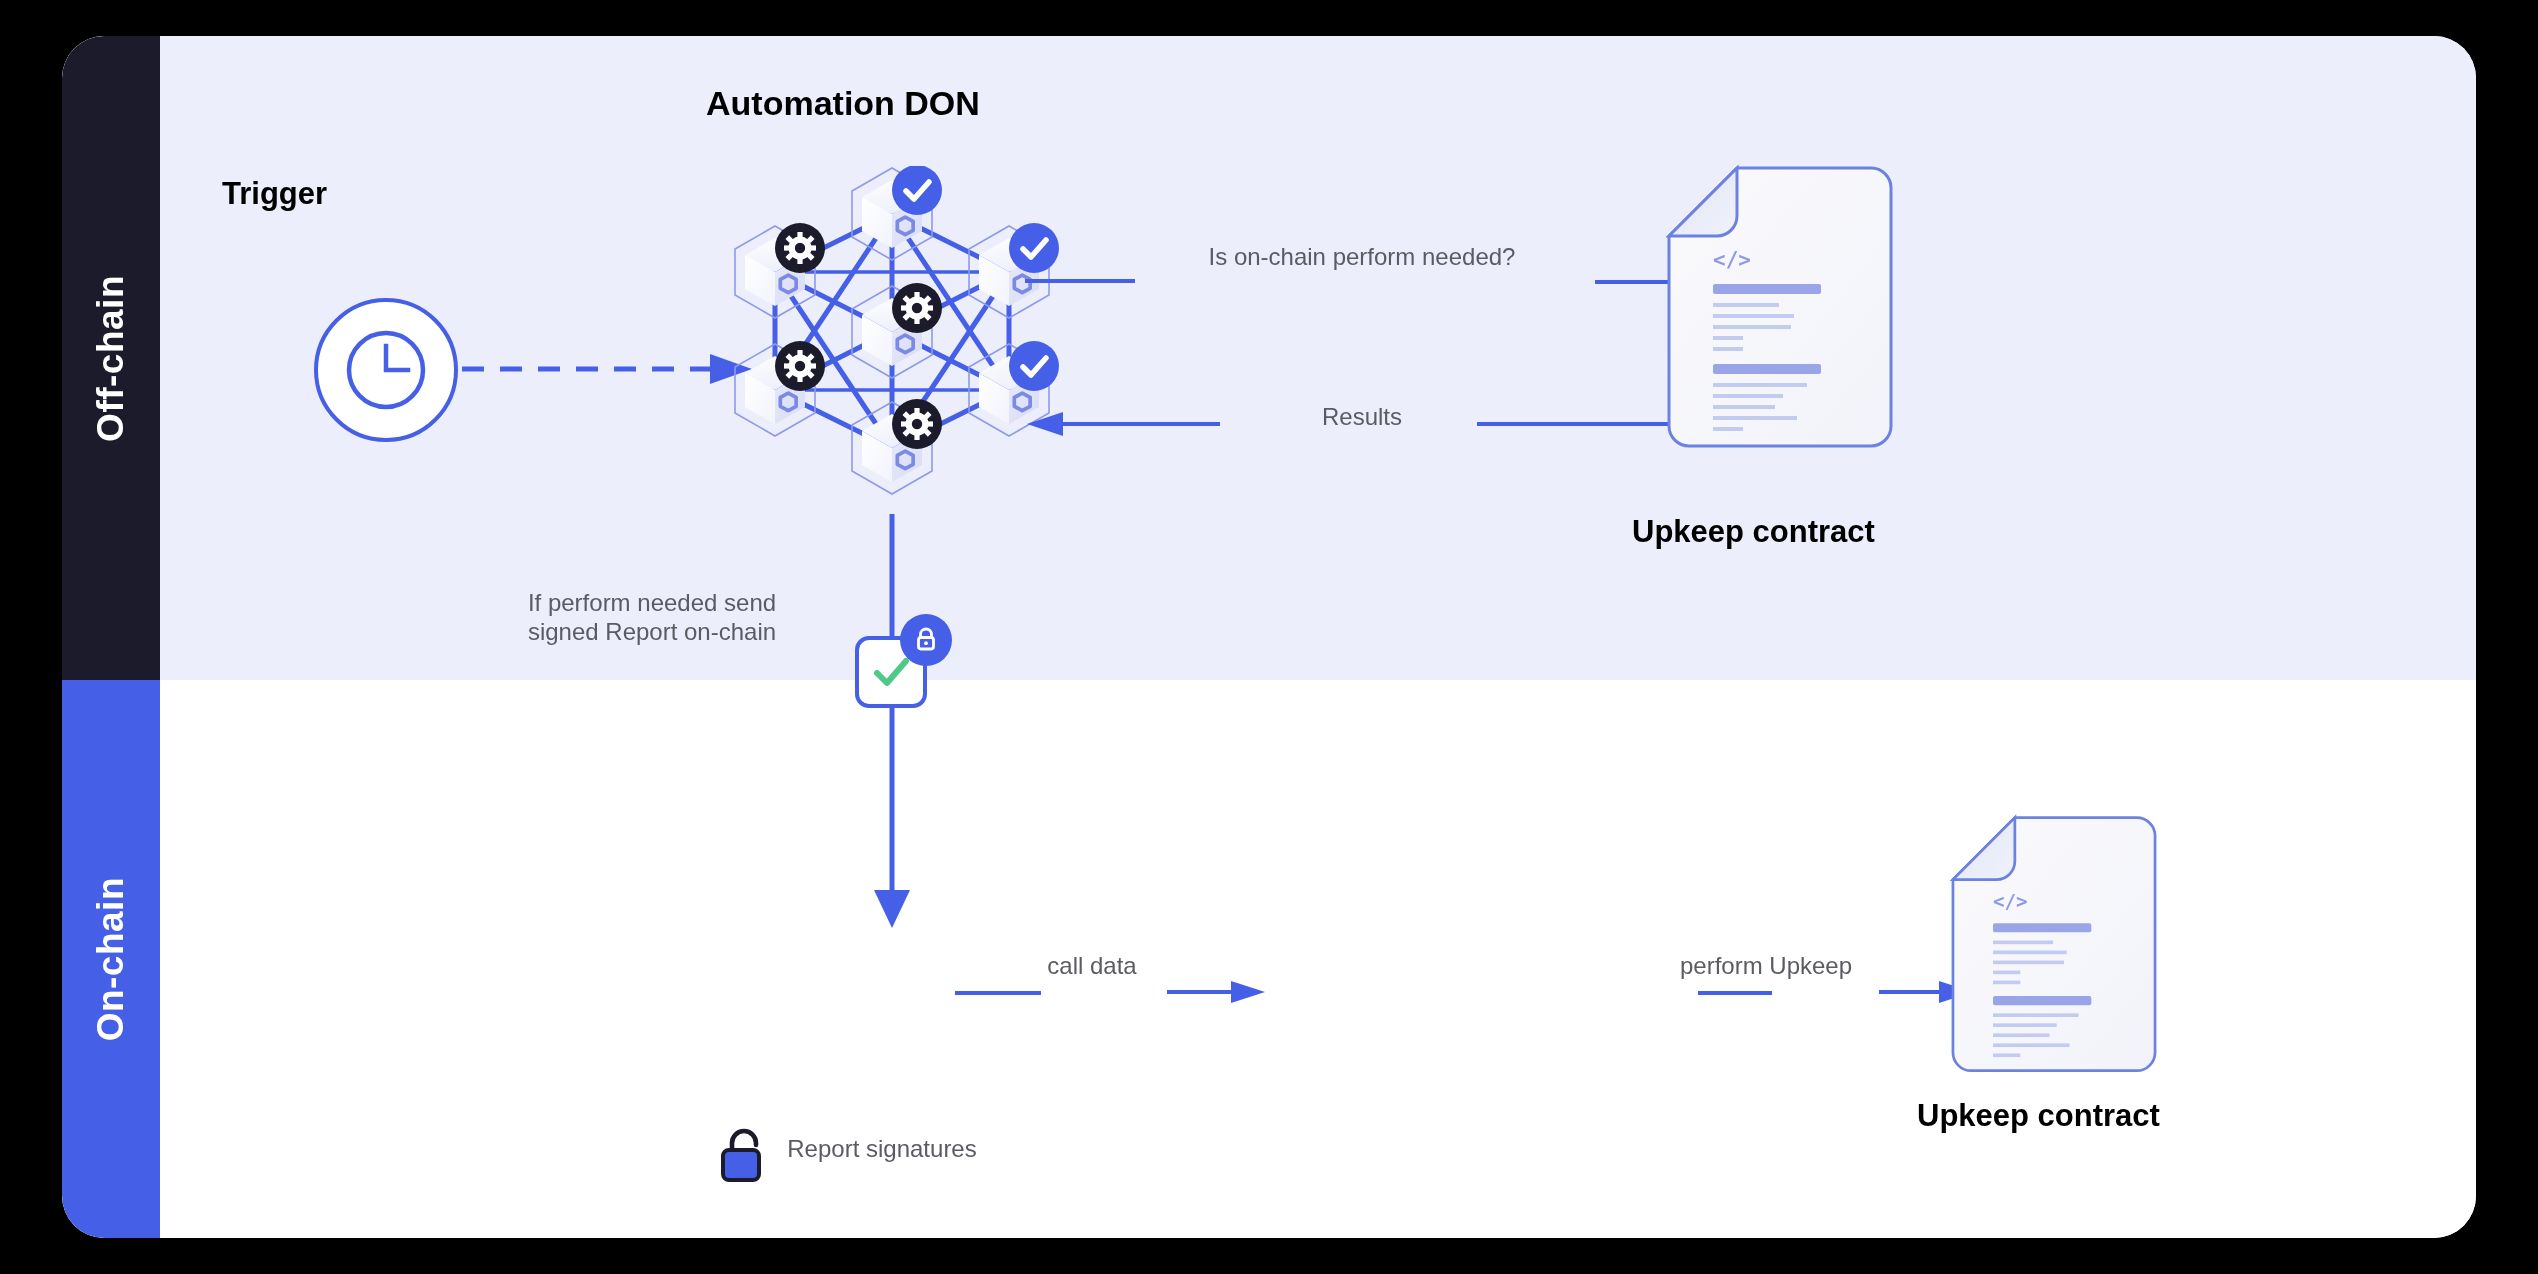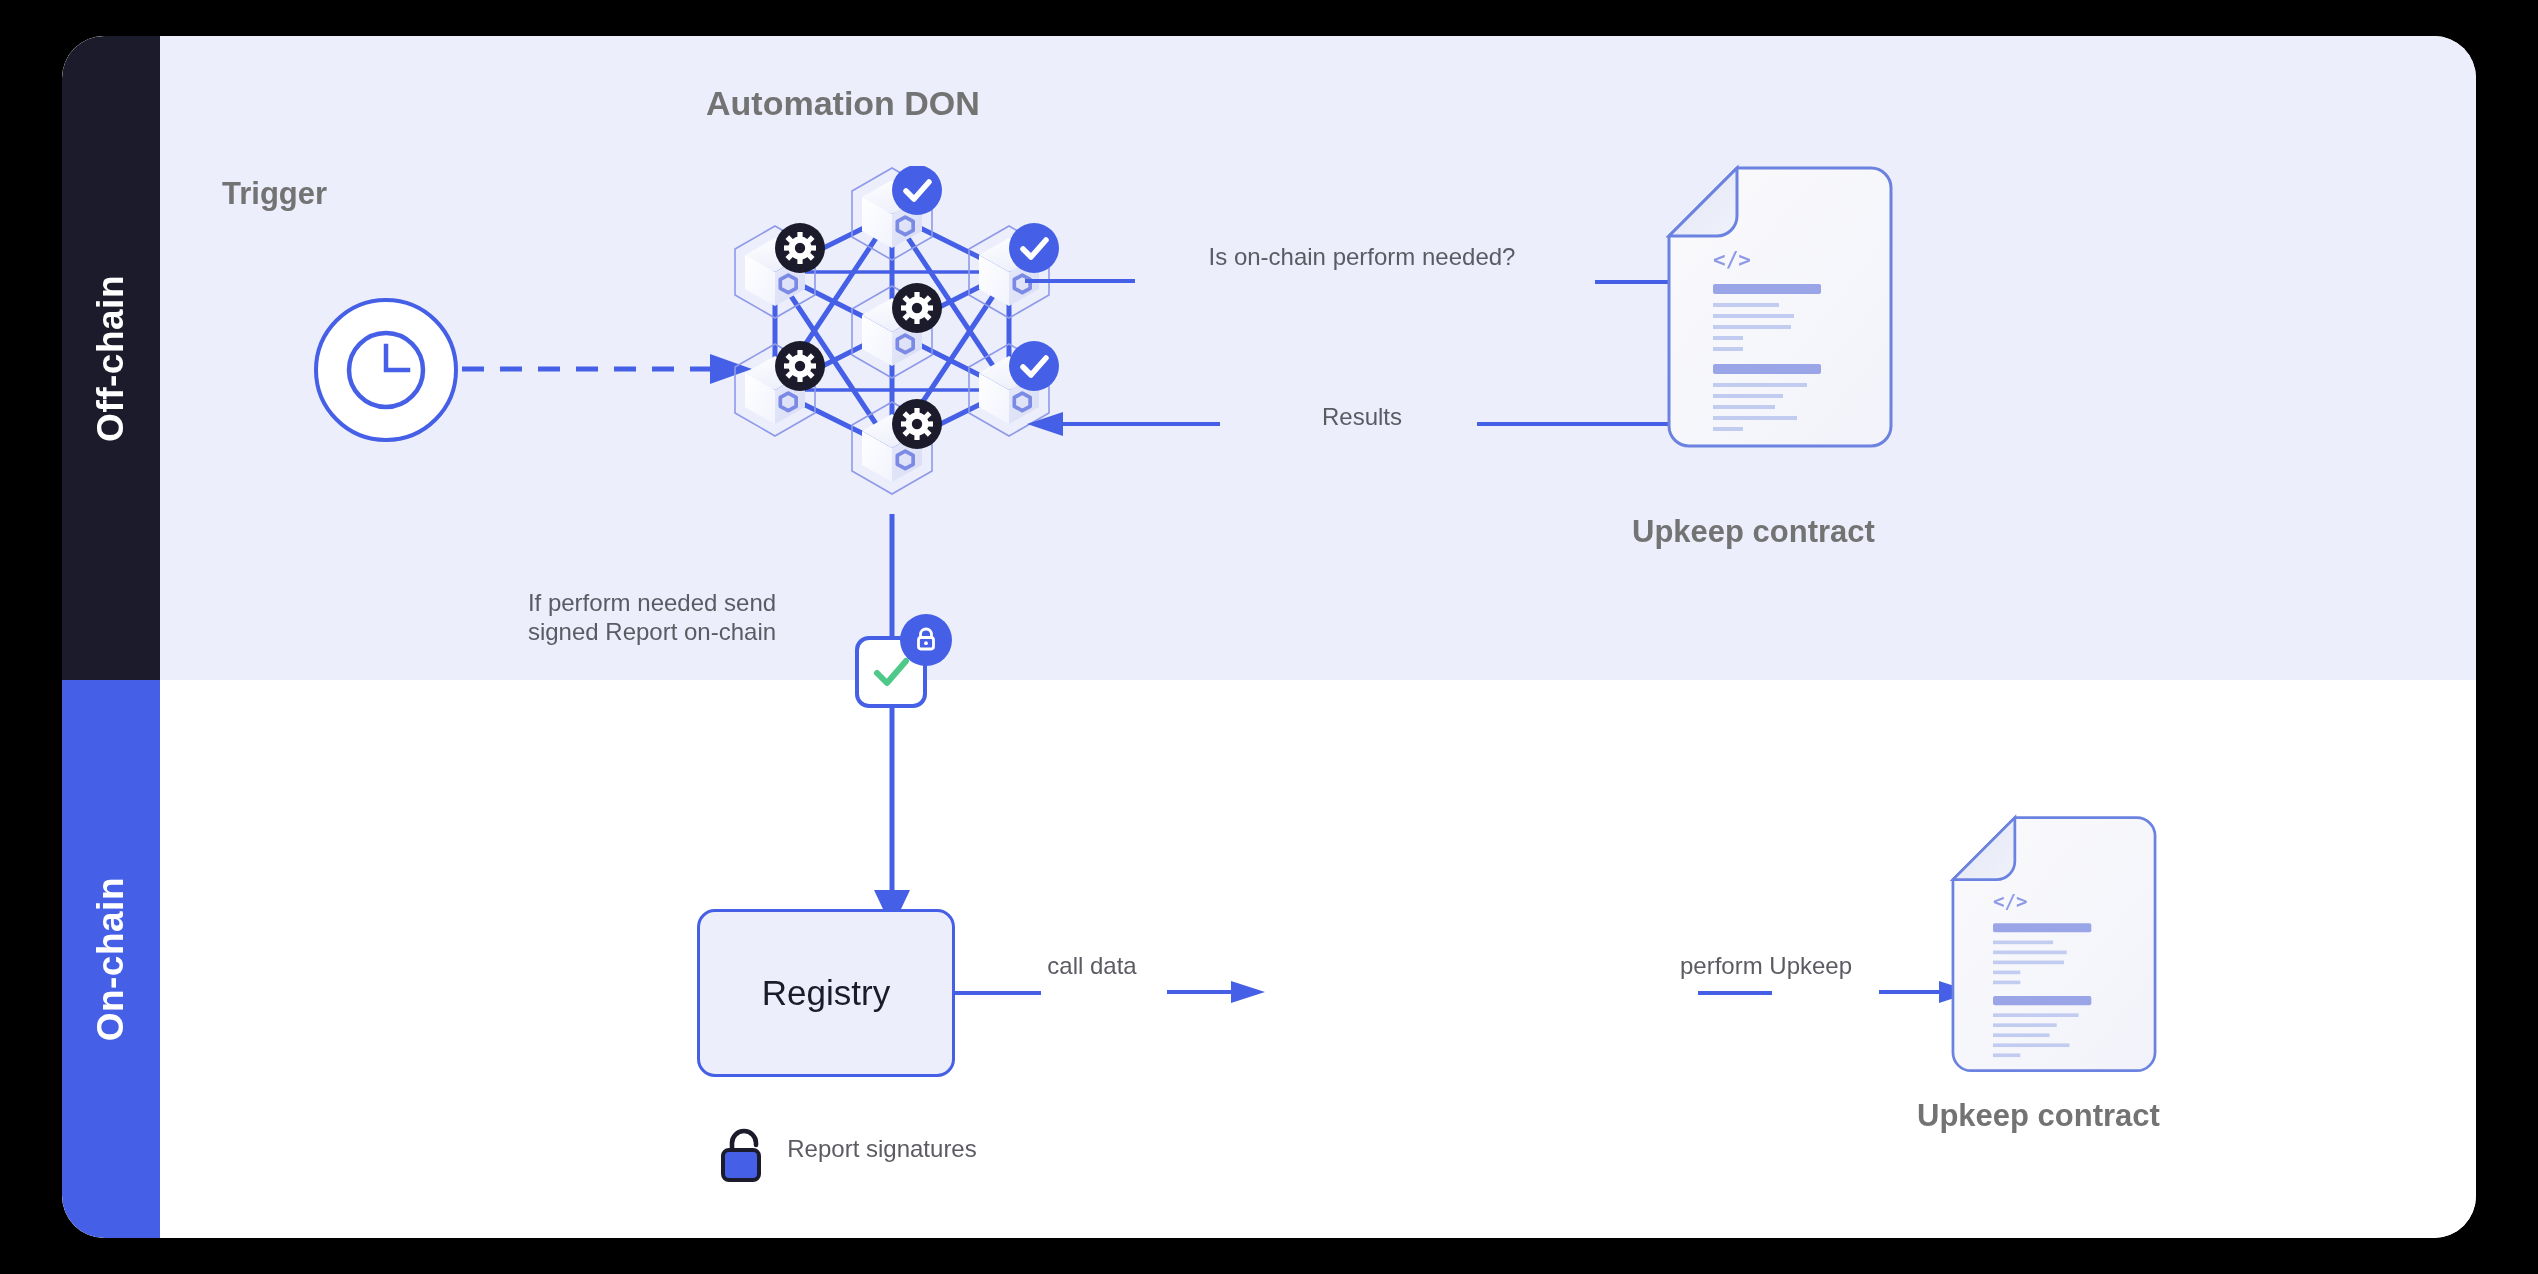--- a/index.html
+++ b/index.html
@@ -57,21 +57,21 @@
   .onchain-bg{
     position:absolute;
     left:98px; top:644px;
     width:2316px; height:558px;
     background:#ffffff;
   }
 
   
   .hdr{
     position:absolute;
-    color:#737373;
+    color:#000000;
     font-size:31px;
     font-weight:bold;
     white-space:nowrap;
   }
   .lbl{
     position:absolute;
     color:#5b5b63;
     font-size:24px;
     line-height:1.22;
     text-align:center;
@@ -335,23 +335,20 @@
     <div class="lock-badge">
       <svg width="30" height="30" viewBox="0 0 30 30">
         <path d="M9.5 13 V9.5 A5.5 5.5 0 0 1 20.5 9.5 V13" fill="none" stroke="#ffffff" stroke-width="2.8"></path>
         <rect x="7.5" y="12.5" width="15" height="11.5" rx="2.4" fill="none" stroke="#ffffff" stroke-width="2.8"></rect>
         <circle cx="15" cy="18.2" r="1.9" fill="#ffffff"></circle>
       </svg>
     </div>
 
     <div class="lbl" style="left:460px; top:552px; width:260px;">If perform needed send signed Report on-chain</div>
 
-    <div class="obox" style="left:635px; top:873px; width:258px; height:168px;">
-      <span class="boxtext">Registry</span>
-    </div>
 
     <div style="position:absolute; left:656px; top:1092px;">
       <svg width="54" height="60" viewBox="0 0 54 60">
         <path d="M14 23 V15 A12 12 0 0 1 38 15 V17" fill="none" stroke="#1b1b2c" stroke-width="4.6" stroke-linecap="round"></path>
         <rect x="5" y="22" width="36" height="30" rx="6" fill="#4560e6" stroke="#1b1b2c" stroke-width="4"></rect>
       </svg>
     </div>
     <div class="lbl" style="left:700px; top:1098px; width:240px;">Report signatures</div>
 
     <svg class="connector" style="left:893px; top:943px;" width="86" height="28">

